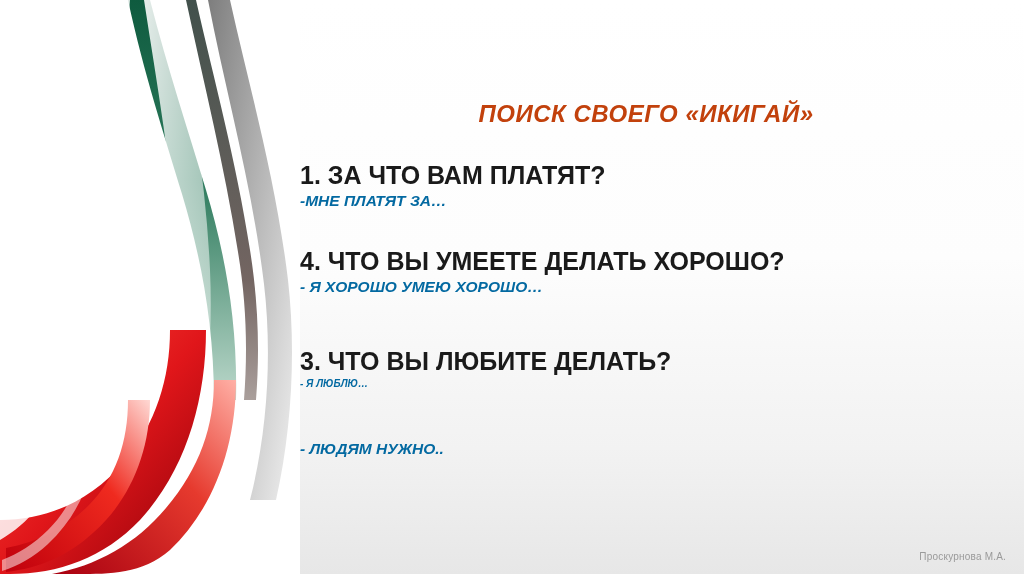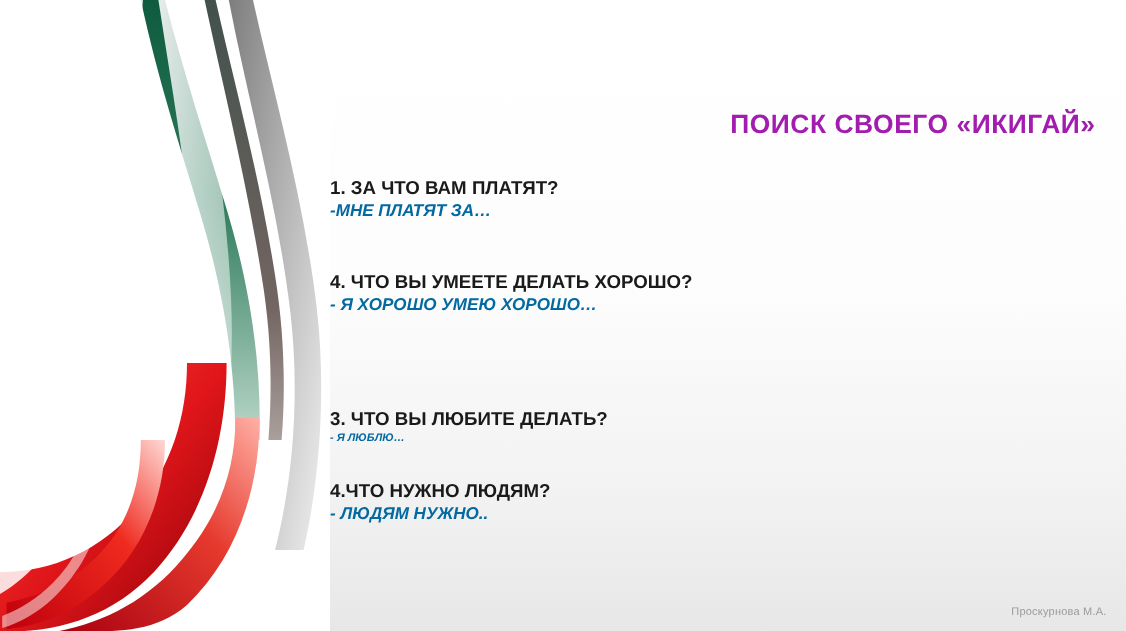--- a/index.html
+++ b/index.html
@@ -35,53 +35,54 @@
     background: #ffffff;
   }
   .art-panel svg {
     display: block;
   }
   .slide-title {
     position: absolute;
     left: 296px;
     top: 100px;
     width: 700px;
-    text-align: right;
+    text-align: center;
     font-size: 24px;
     font-weight: bold;
-    color: #a21caf;
+    color: #c2410c;
     letter-spacing: 0.5px;
+    font-style: italic;
   }
   .qa-block {
     position: absolute;
     left: 300px;
     width: 700px;
   }
   .q-line {
-    font-size: 17px;
+    font-size: 25px;
     font-weight: bold;
     color: #1a1a1a;
     line-height: 1.1;
     white-space: nowrap;
   }
   .a-line {
     font-size: 15.5px;
     font-style: italic;
     font-weight: bold;
     color: #0369a1;
     line-height: 1.15;
     margin-top: 2px;
     white-space: nowrap;
   }
   .a-line.small {
     font-size: 10px;
   }
   #block-1 { top: 162px; }
   #block-2 { top: 248px; }
-  #block-3 { top: 348px; margin-top: 24px; }
+  #block-3 { top: 348px; }
   #block-4 { top: 438px; }
   .footer-credit {
     position: absolute;
     right: 18px;
     bottom: 12px;
     font-size: 10px;
     color: #9a9a9a;
     letter-spacing: 0.2px;
   }
 </style>
@@ -164,19 +165,18 @@
     <div class="q-line">4. ЧТО ВЫ УМЕЕТЕ ДЕЛАТЬ ХОРОШО?</div>
     <div class="a-line">- Я ХОРОШО УМЕЮ ХОРОШО…</div>
   </div>
 
   <div class="qa-block" id="block-3">
     <div class="q-line">3. ЧТО ВЫ ЛЮБИТЕ ДЕЛАТЬ?</div>
     <div class="a-line small">- Я ЛЮБЛЮ…</div>
   </div>
 
   <div class="qa-block" id="block-4">
-    <div class="q-line">4.ЧТО НУЖНО ЛЮДЯМ?</div>
     <div class="a-line">- ЛЮДЯМ НУЖНО..</div>
   </div>
 
   <div class="footer-credit">Проскурнова М.А.</div>
 
 </div>
 
 </body></html>

